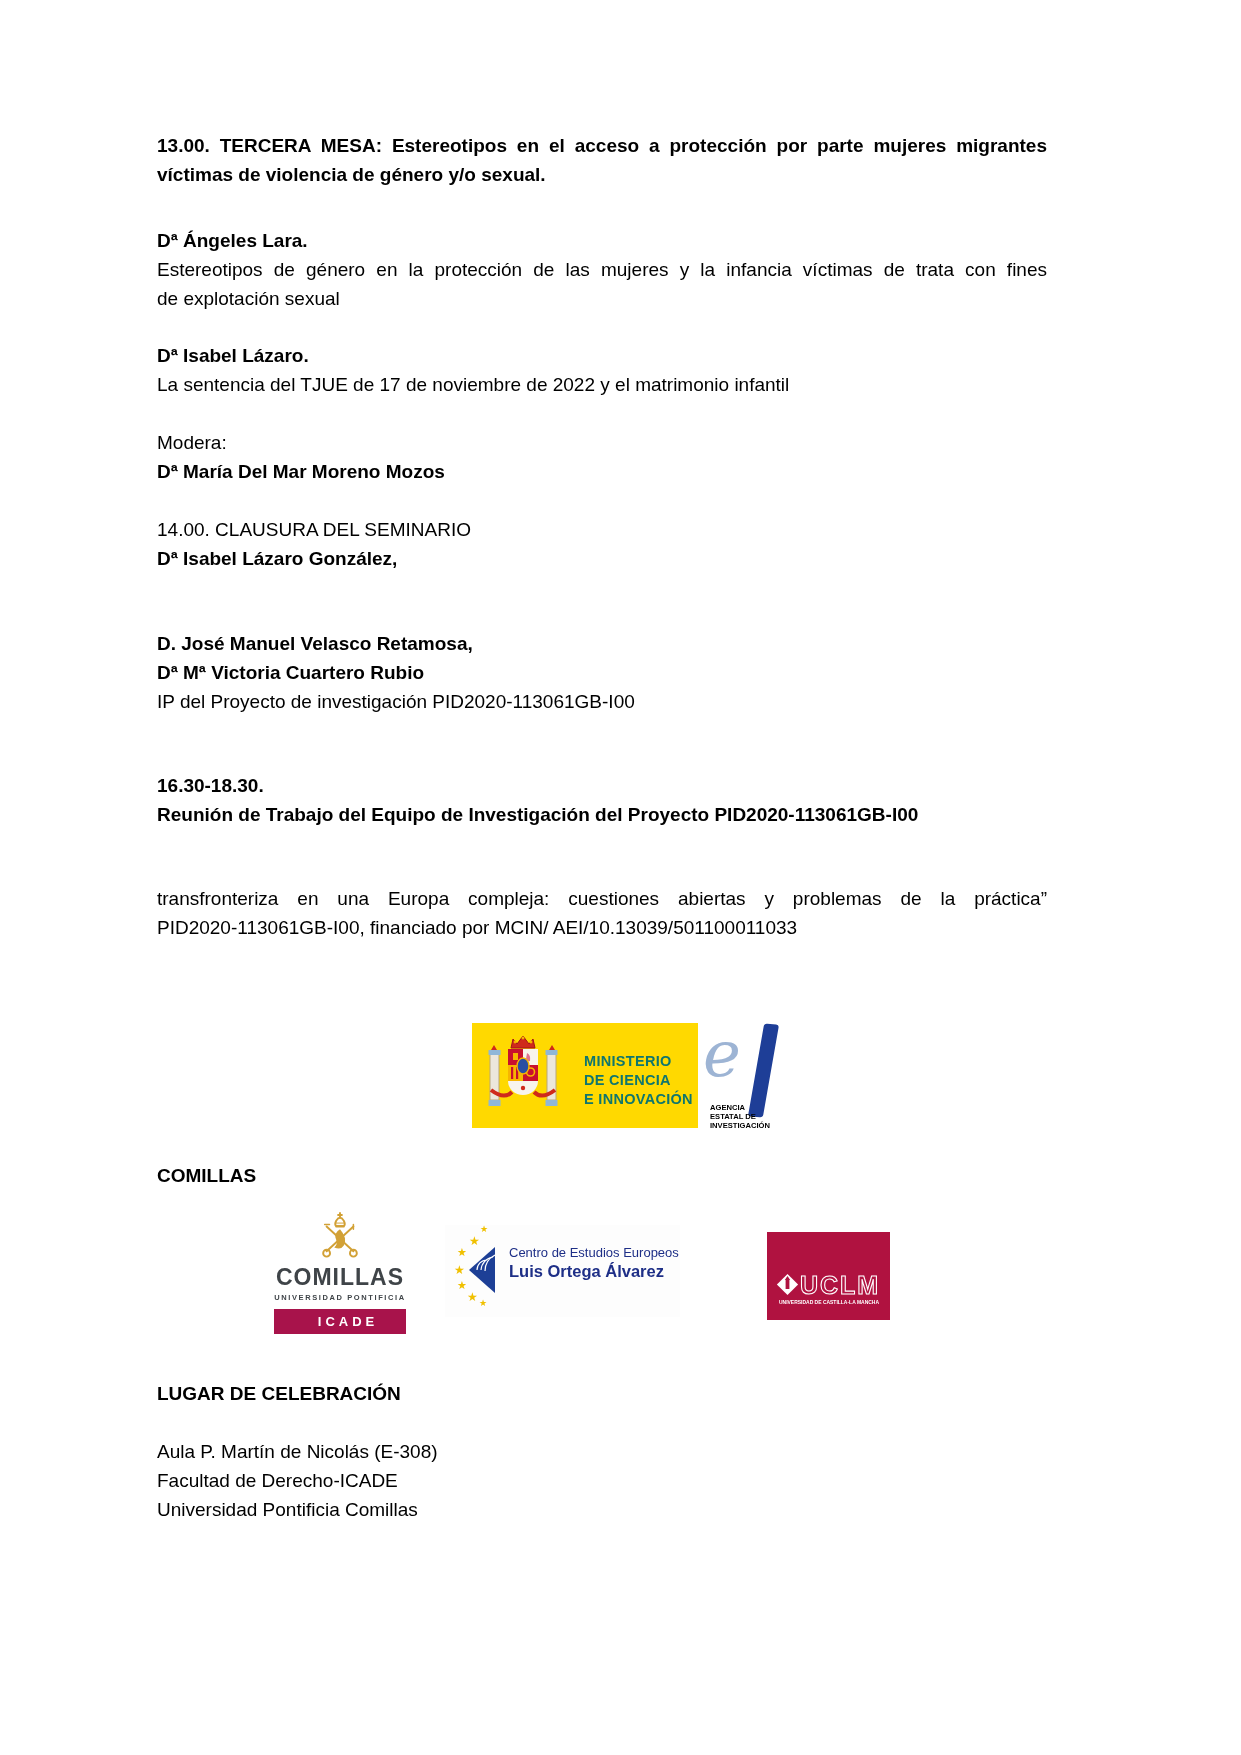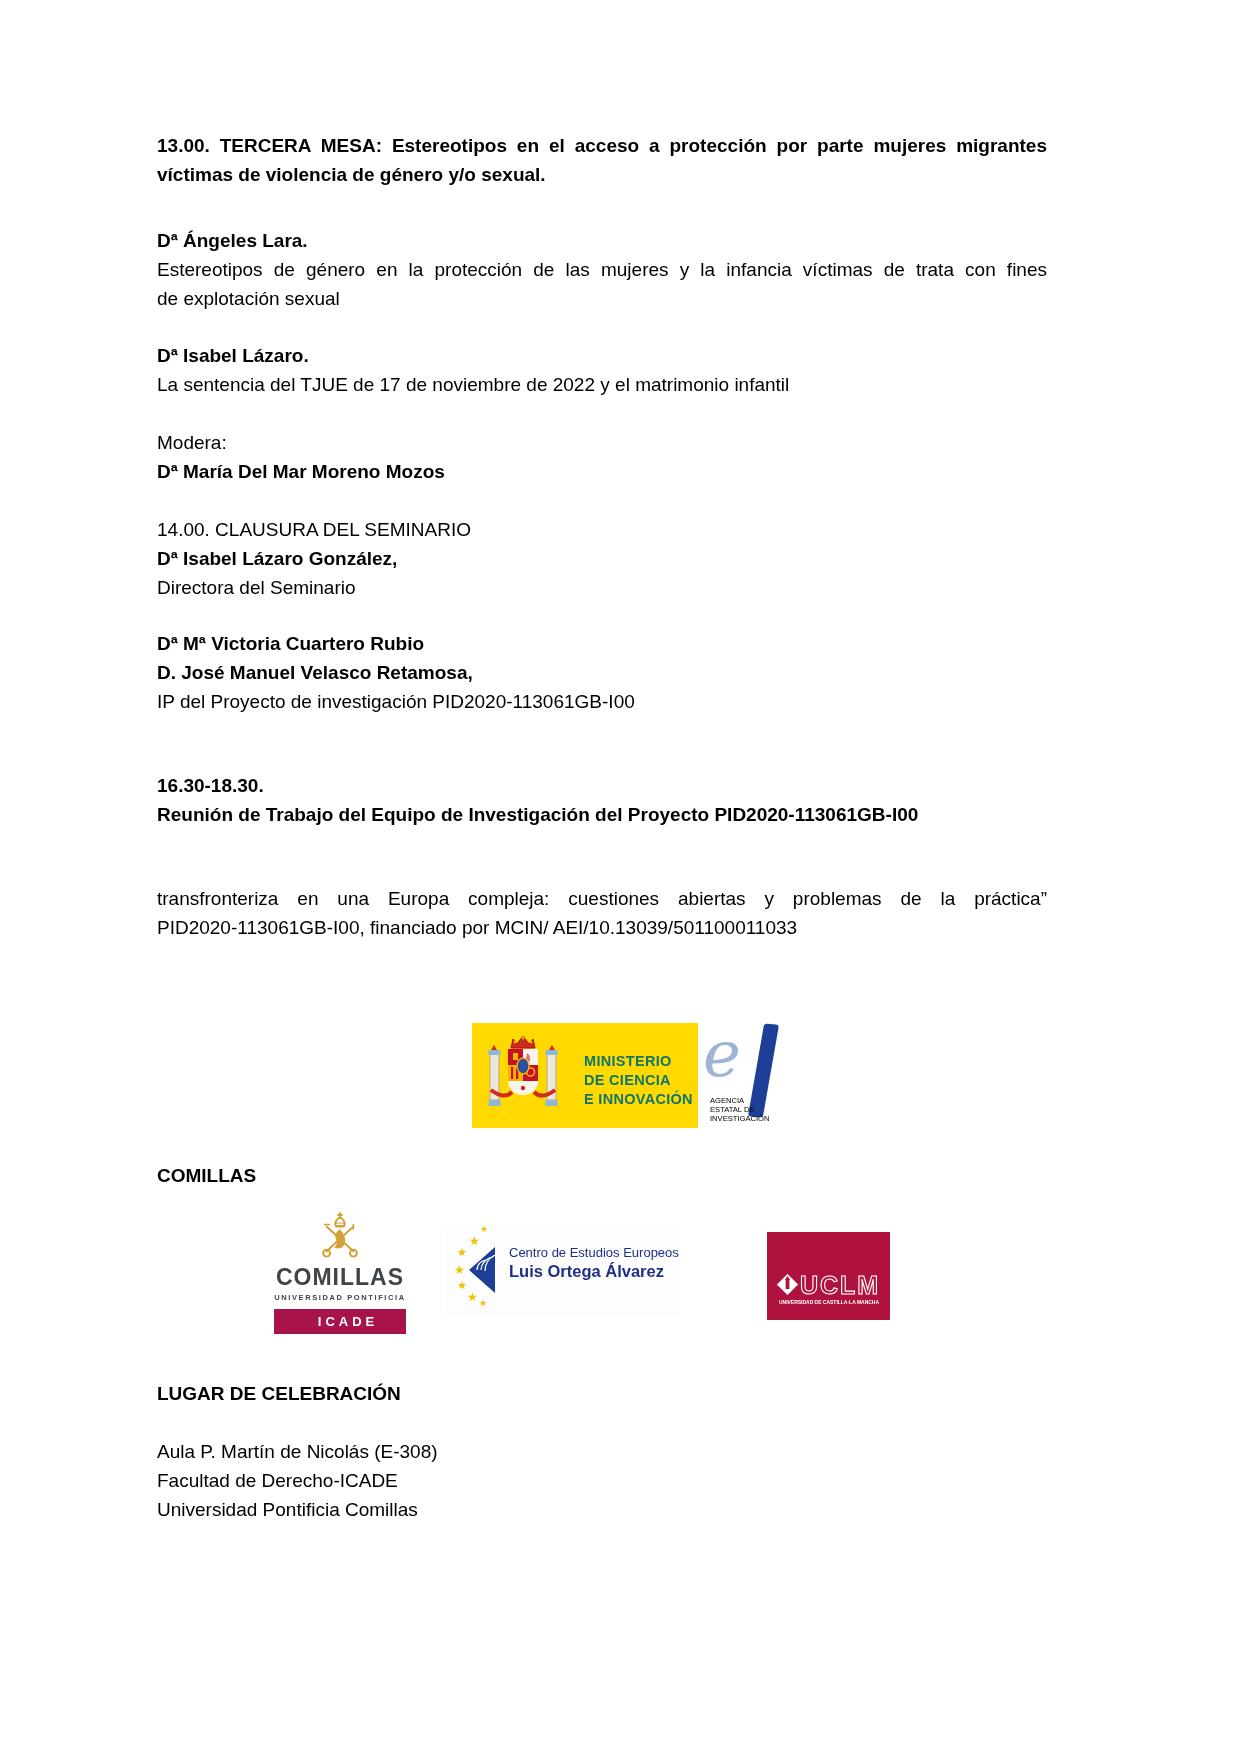--- a/index.html
+++ b/index.html
@@ -13,22 +13,22 @@
   .min-logo{position:absolute;left:472px;top:1023px;width:226px;height:105px;}
   .min-coa{position:absolute;left:14px;top:7px;}
   .min-text{position:absolute;left:112px;top:29px;font-size:14.5px;line-height:19px;
             font-weight:bold;letter-spacing:.3px;}
   
   .aei{position:absolute;left:703px;top:1024px;width:92px;height:110px;}
   .aei-e{position:absolute;left:0;top:-2px;font-family:"DejaVu Serif",serif;
          font-style:italic;font-size:64px;line-height:64px;color:#9db4d4;}
   .aei-slab{position:absolute;left:53px;top:0;width:15px;height:93px;
             transform:skewX(-6deg) rotate(4deg);border-radius:3px;}
-  .aei-text{position:absolute;left:7px;top:73px;font-size:7.6px;line-height:8.8px;
-            font-weight:normal;color:#000;}
+  .aei-text{position:absolute;left:7px;top:80px;font-size:7.6px;line-height:8.8px;
+            font-weight:bold;color:#000;}
   
   .comillas{position:absolute;left:270px;top:1212px;width:140px;height:130px;
             display:flex;flex-direction:column;align-items:center;}
   .com-word{font-size:23px;font-weight:bold;letter-spacing:1px;color:#3f4448;margin-top:6px;line-height:1;}
   .com-sub{font-size:7.5px;font-weight:bold;letter-spacing:1.6px;color:#3f4448;margin-top:5px;line-height:1;}
   .com-badge{margin-top:7px;color:#fff;font-size:13px;font-weight:bold;letter-spacing:4px;
              padding:6px 28px;line-height:1;}
   
   .centro{position:absolute;left:445px;top:1225px;width:235px;height:92px;background:#fdfdfd;}
   .star{position:absolute;line-height:1;}
@@ -60,26 +60,25 @@
   </div>
 
   <div class="tb" style="top:428px">
     <span class="ln">Modera:</span>
     <span class="ln b">Dª María Del Mar Moreno Mozos</span>
   </div>
 
   <div class="tb" style="top:515px">
     <span class="ln">14.00. CLAUSURA DEL SEMINARIO</span>
     <span class="ln b">Dª Isabel Lázaro González,</span>
-    <span class="ln">Directora del Seminario</span>
   </div>
 
   <div class="tb" style="top:629px">
+    <span class="ln b">D. José Manuel Velasco Retamosa,</span>
     <span class="ln b">Dª Mª Victoria Cuartero Rubio</span>
-    <span class="ln b">D. José Manuel Velasco Retamosa,</span>
     <span class="ln">IP del Proyecto de investigación PID2020-113061GB-I00</span>
   </div>
 
   <div class="tb b" style="top:771px">
     <span class="ln">16.30-18.30.</span>
     <span class="ln">Reunión de Trabajo del Equipo de Investigación del Proyecto PID2020-113061GB-I00</span>
   </div>
 
   <div class="tb" style="top:884px">
     <span class="ln jl">transfronteriza en una Europa compleja: cuestiones abiertas y problemas de la práctica”</span>

